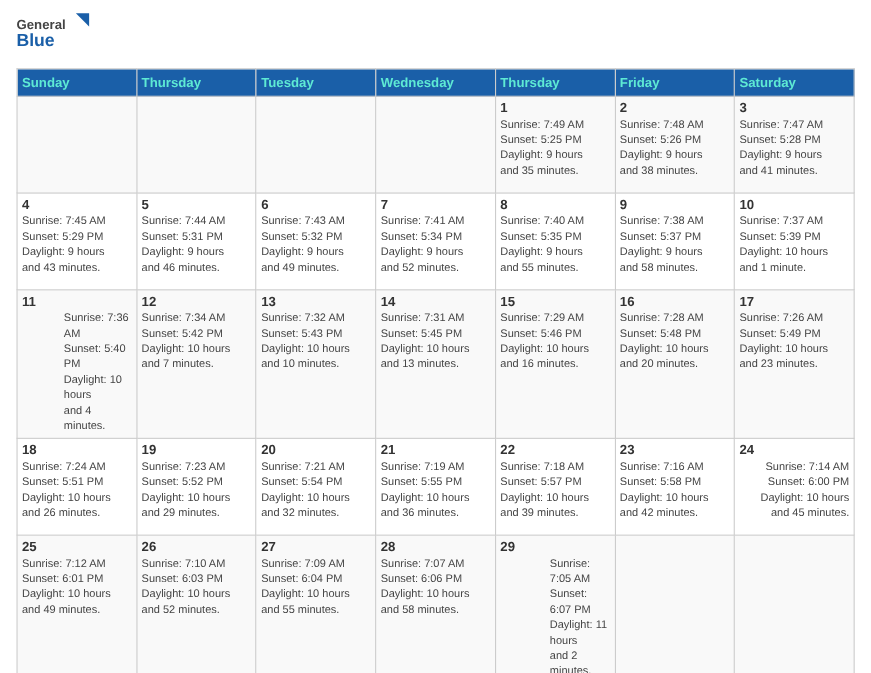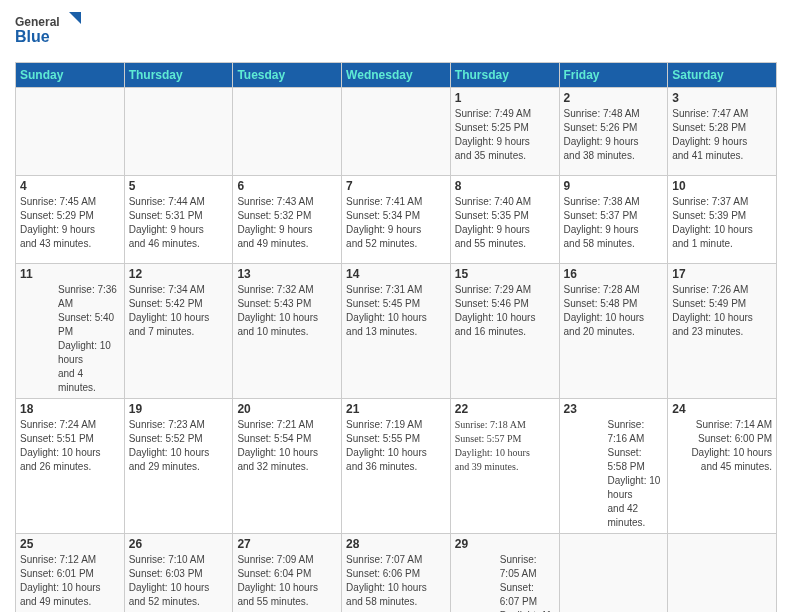--- a/index.html
+++ b/index.html
@@ -264,28 +264,28 @@
           </td>
           <td>
             <span class="day-num">21</span>
             <div class="day-info" style="white-space: pre-line;">Sunrise: 7:19 AM
 Sunset: 5:55 PM
 Daylight: 10 hours
 and 36 minutes.</div>
           </td>
           <td>
             <span class="day-num">22</span>
-            <div class="day-info" style="white-space: pre-line; font-family: Liberation Serif, serif;">Sunrise: 7:18 AM
+            <div class="day-info" style="white-space: pre-line;">Sunrise: 7:18 AM
 Sunset: 5:57 PM
 Daylight: 10 hours
 and 39 minutes.</div>
           </td>
           <td>
             <span class="day-num">23</span>
-            <div class="day-info" style="white-space: pre-line; margin-left: 44px;">Sunrise: 7:16 AM
+            <div class="day-info" style="white-space: pre-line;">Sunrise: 7:16 AM
 Sunset: 5:58 PM
 Daylight: 10 hours
 and 42 minutes.</div>
           </td>
           <td>
             <span class="day-num">24</span>
             <div class="day-info" style="white-space: pre-line; text-align: right;">Sunrise: 7:14 AM
 Sunset: 6:00 PM
 Daylight: 10 hours
 and 45 minutes.</div>

